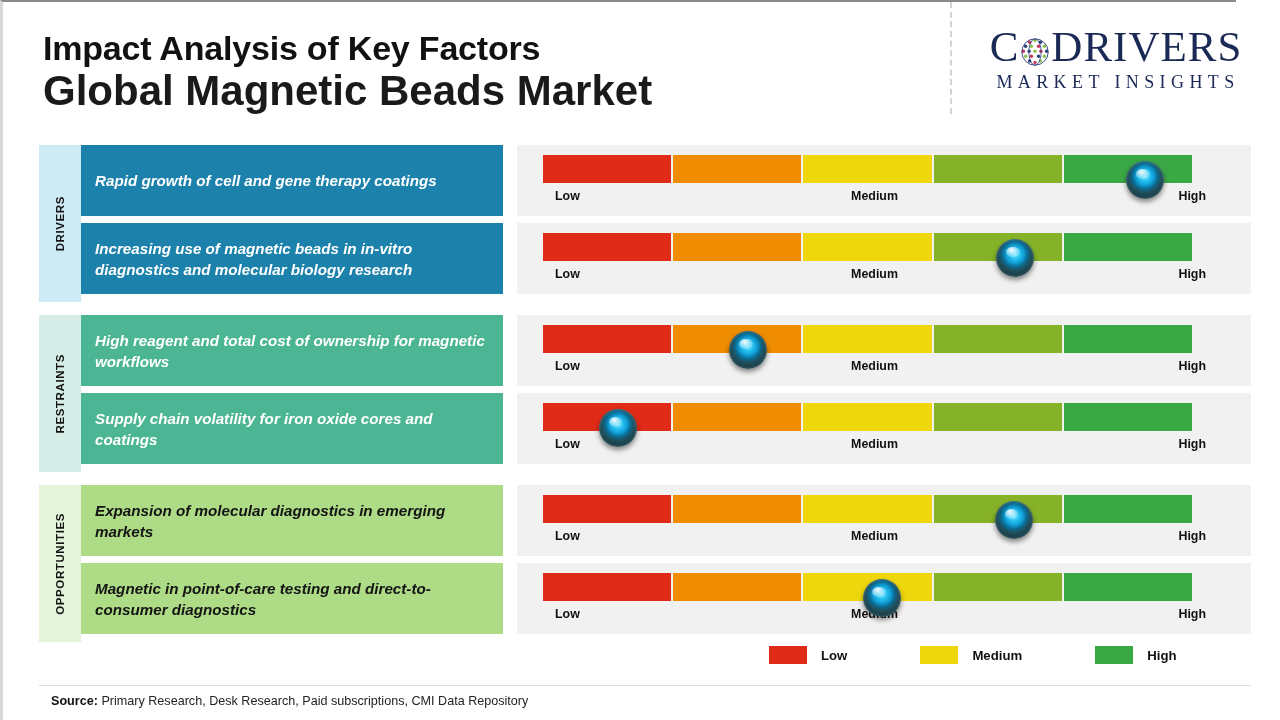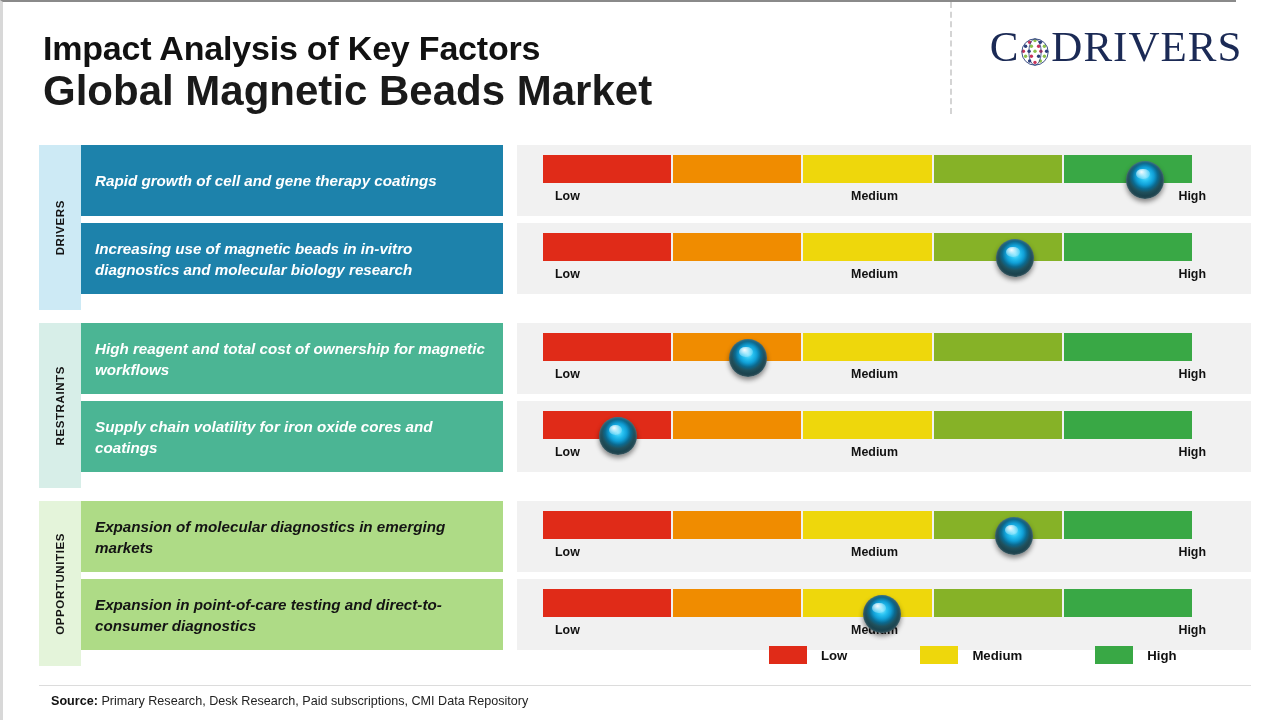--- a/index.html
+++ b/index.html
@@ -58,21 +58,21 @@
     width: 42px; flex: 0 0 42px;
     display: flex; align-items: center; justify-content: center;
   }
   .cat-tab span {
     writing-mode: vertical-rl; transform: rotate(180deg);
     font-size: 11.5px; font-weight: bold; color: #141414;
     letter-spacing: 0.6px; white-space: nowrap;
   }
   .cat-rows { flex: 1 1 auto; }
   .f-row { display: flex; align-items: stretch; height: 71px; margin-bottom: 7px; }
-  .f-row:last-child { margin-bottom: 16px; }
+  .f-row:last-child { margin-bottom: 8px; }
 
   .f-label {
     width: 422px; flex: 0 0 422px;
     display: flex; align-items: center;
     padding: 0 16px 0 14px;
     font-size: 15.2px; font-weight: bold; font-style: italic;
     line-height: 21px;
   }
   .f-gauge-wrap {
     flex: 1 1 auto; margin-left: 14px;
@@ -171,20 +171,21 @@
             <circle cx="9.6" cy="24.0" r="1.7" fill="#2b3f7a"></circle>
             <circle cx="15" cy="25.4" r="1.7" fill="#c8335a"></circle>
             <circle cx="20.4" cy="24.0" r="1.7" fill="#8cc04b"></circle>
           </g>
           <circle cx="15" cy="15" r="13.2" fill="none" stroke="#2b3f7a" stroke-width="0.9"></circle>
           <ellipse cx="15" cy="15" rx="6.2" ry="13.2" fill="none" stroke="#2b3f7a" stroke-width="0.8"></ellipse>
         </svg>
       </span>
       <span>DRIVERS</span>
     </div>
+    <div id="logo-tag">MARKET INSIGHTS</div>
   </div>
 
   <div id="grid">
       <div class="cat-block">
         <div class="cat-tab" style="background: rgb(205, 234, 245);">
           <span>DRIVERS</span>
         </div>
         <div class="cat-rows">
           <div class="f-row">
             <div class="f-label" style="background: rgb(29, 130, 171); color: rgb(255, 255, 255);">Rapid growth of cell and gene therapy coatings</div>
@@ -284,21 +285,21 @@
                 <div class="marker" style="left: 72.3%;"></div>
               </div>
               <div class="tick-row">
                 <div class="tick low">Low</div>
                 <div class="tick med">Medium</div>
                 <div class="tick high">High</div>
               </div>
             </div>
           </div>
           <div class="f-row">
-            <div class="f-label" style="background: rgb(174, 219, 134); color: rgb(20, 20, 20);">Expansion in point-of-care testing and direct-to-consumer diagnostics</div>
+            <div class="f-label" style="background: rgb(174, 219, 134); color: rgb(20, 20, 20);">Magnetic in point-of-care testing and direct-to-consumer diagnostics</div>
             <div class="f-gauge-wrap">
               <div class="gauge">
                 <div class="seg" style="background: rgb(224, 43, 24);"></div>
                 <div class="seg" style="background: rgb(240, 140, 0);"></div>
                 <div class="seg" style="background: rgb(238, 215, 12);"></div>
                 <div class="seg" style="background: rgb(134, 178, 39);"></div>
                 <div class="seg" style="background: rgb(57, 168, 69);"></div>
                 <div class="marker" style="left: 52%;"></div>
               </div>
               <div class="tick-row">

